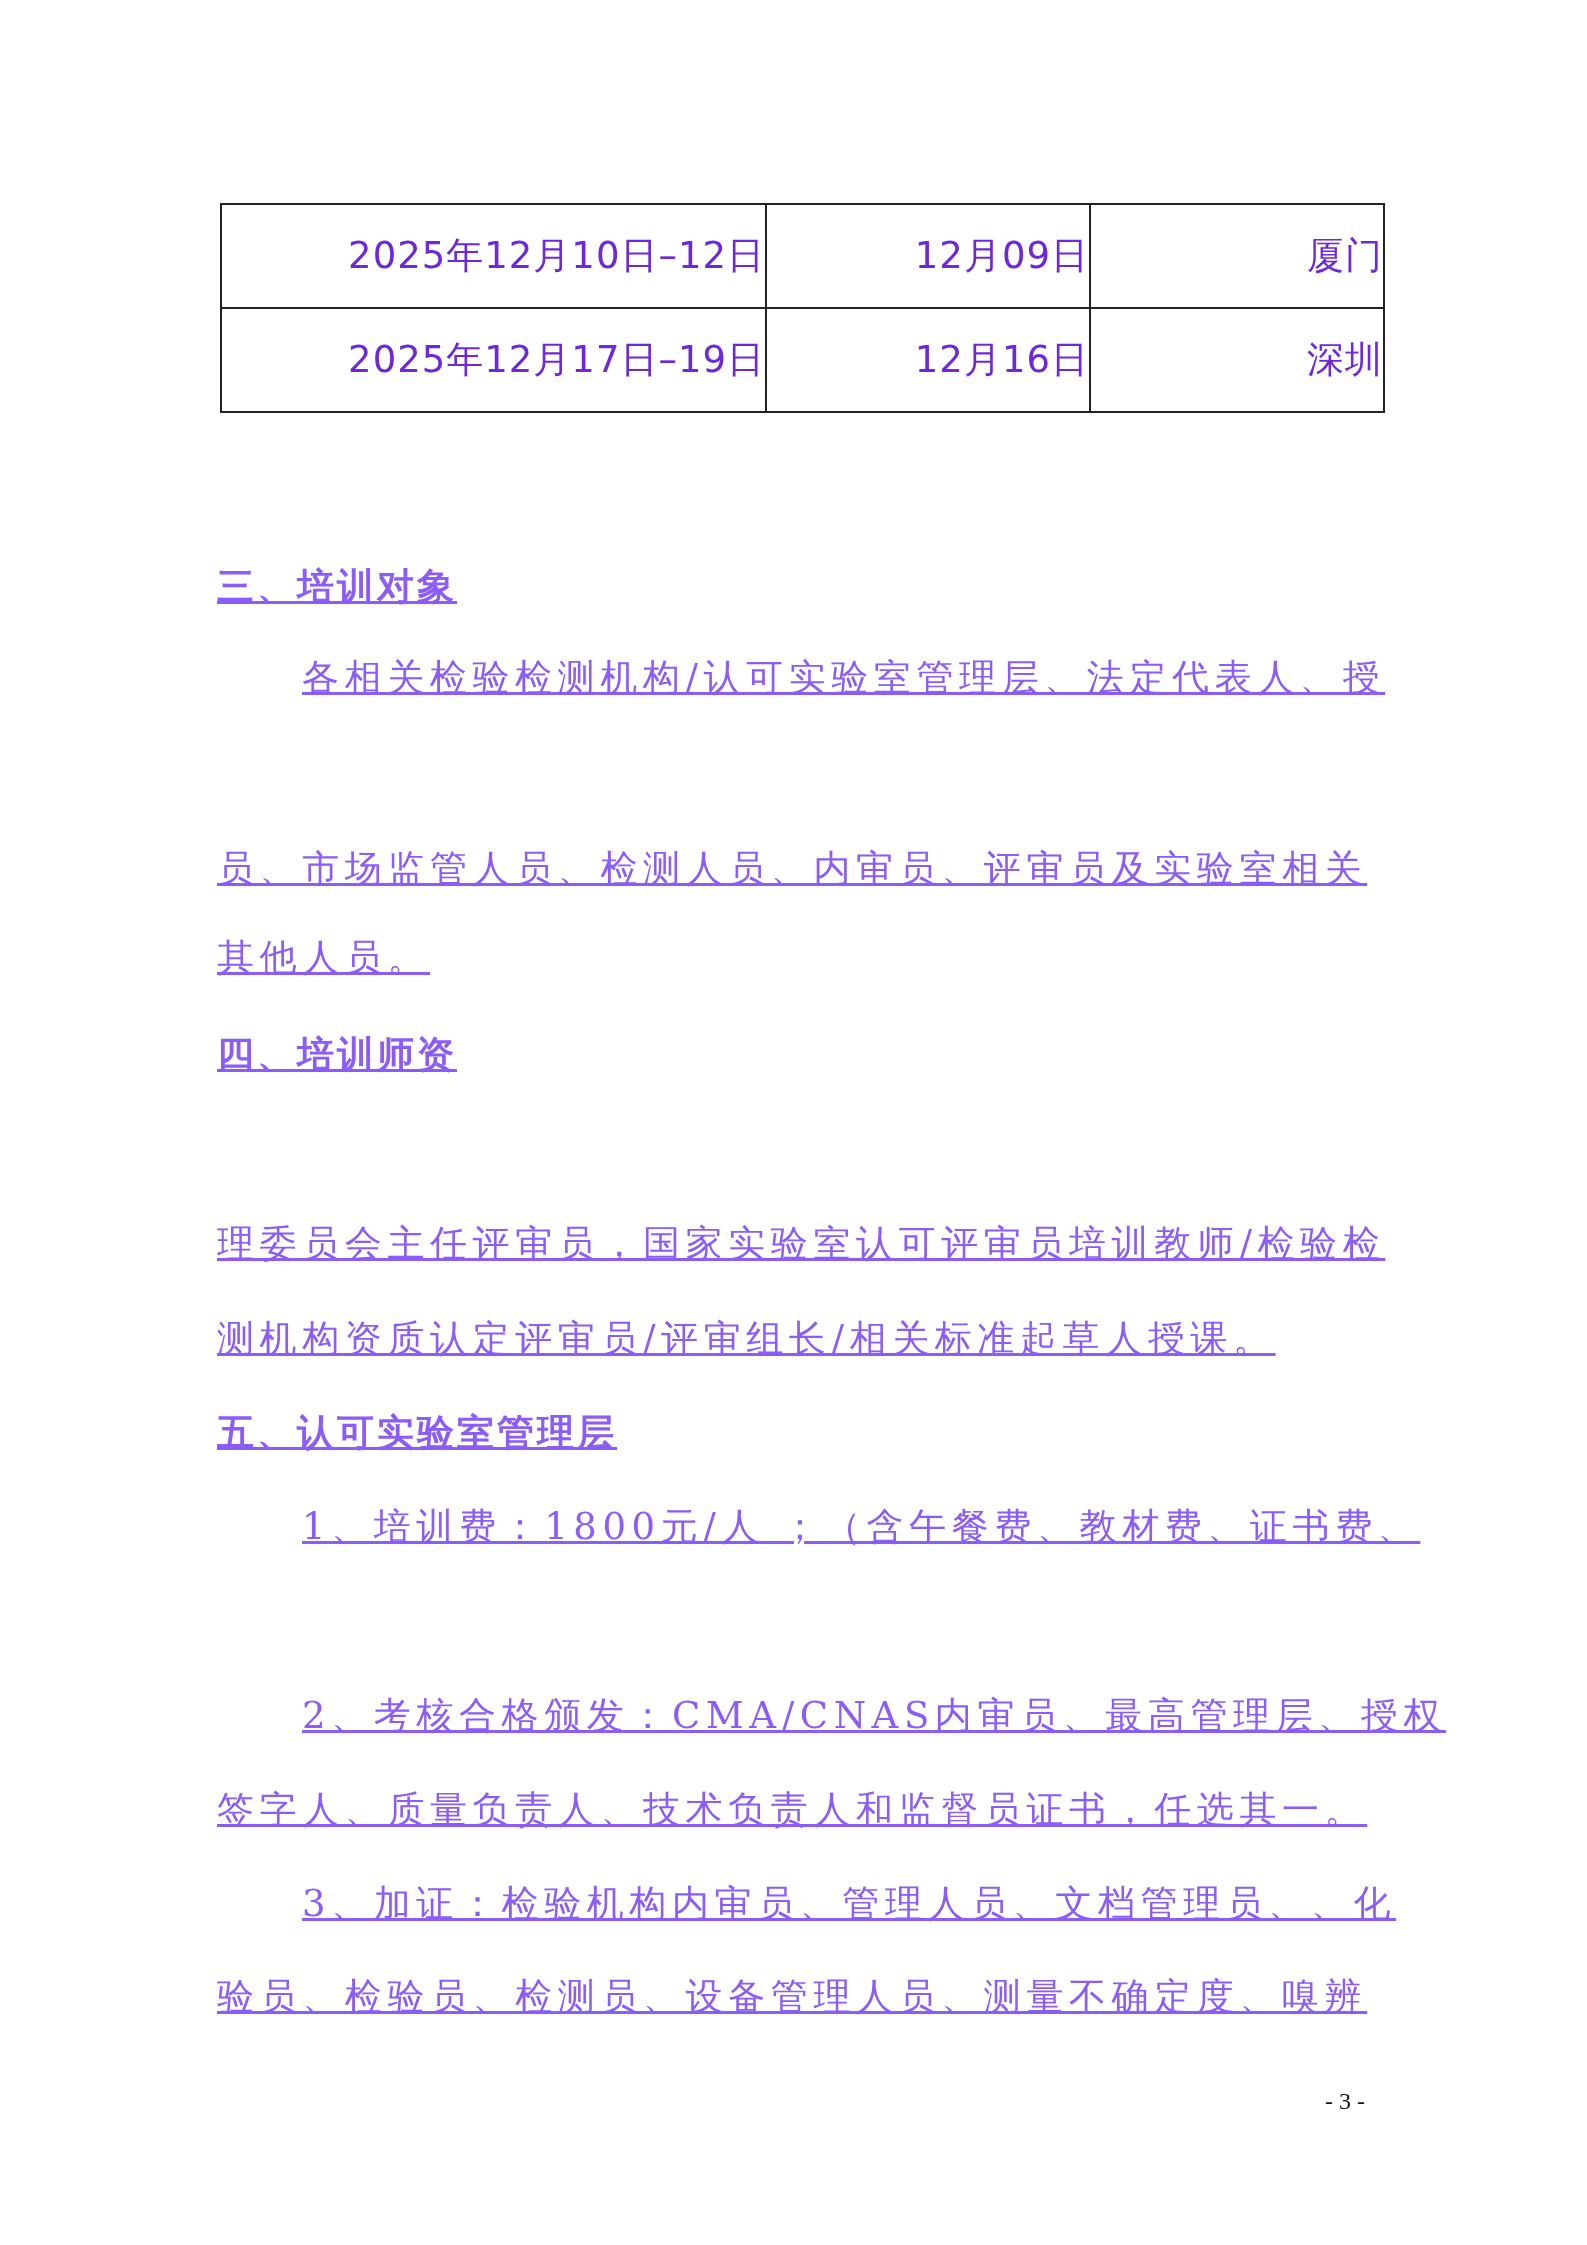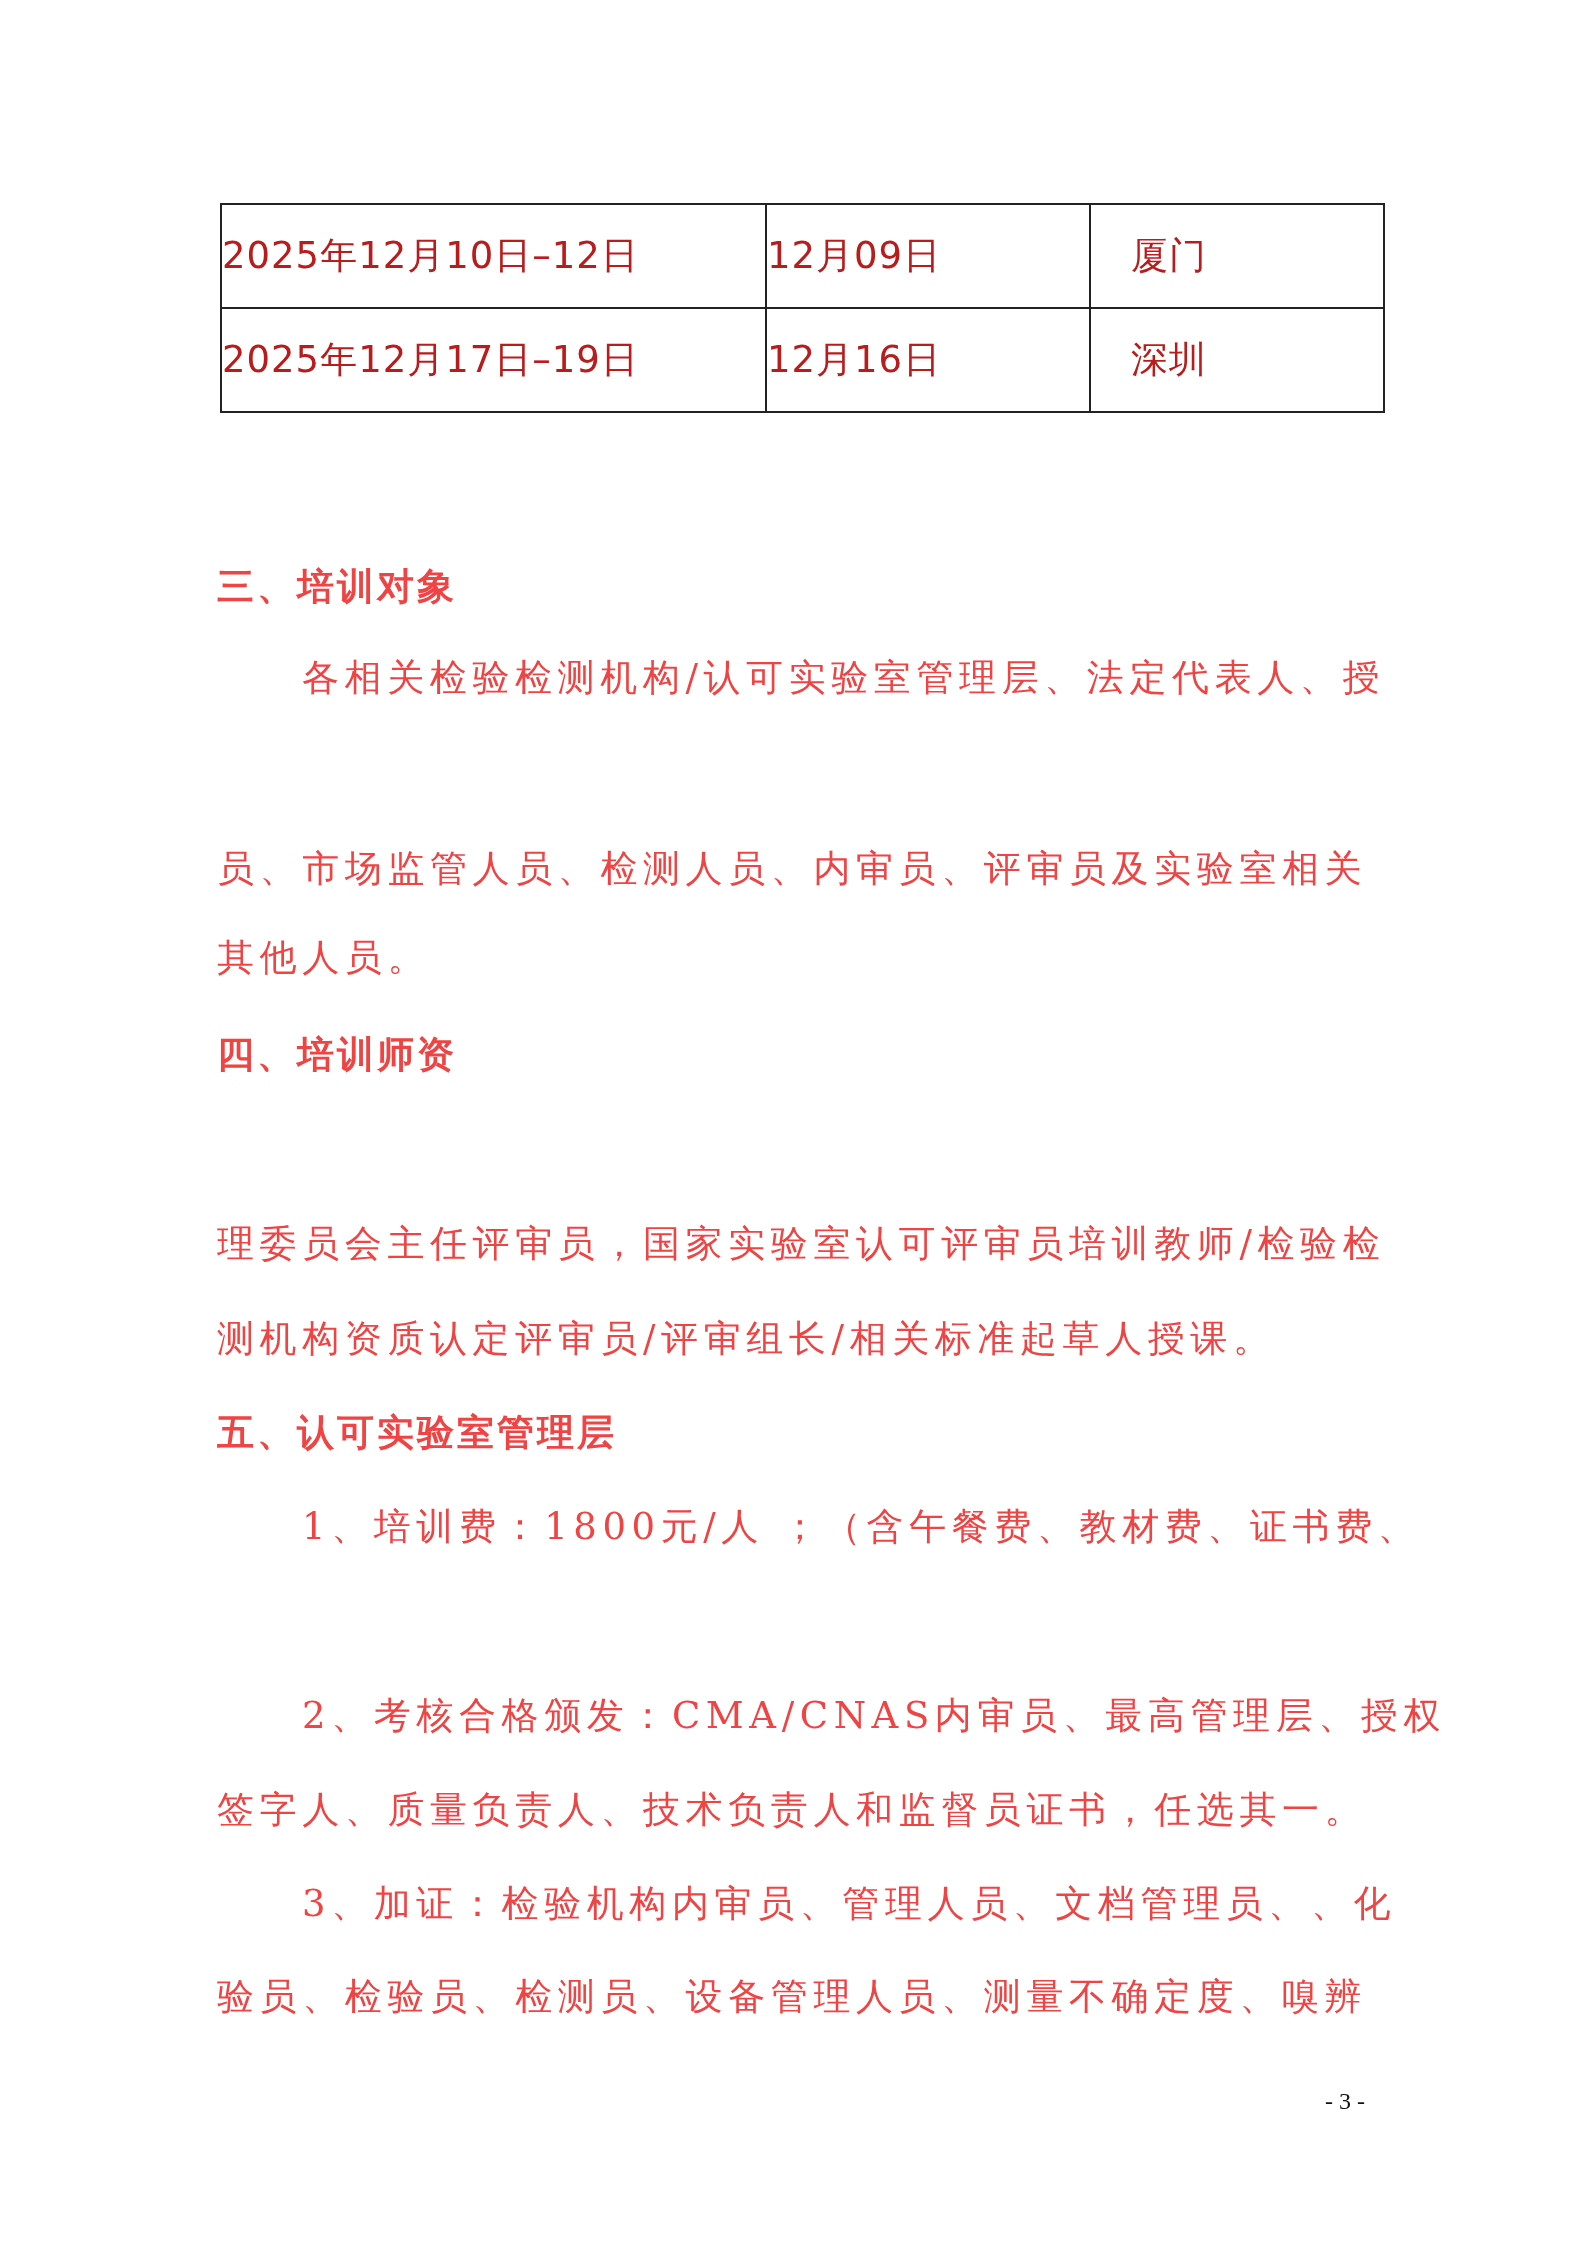--- a/index.html
+++ b/index.html
@@ -1,29 +1,29 @@
 <!DOCTYPE html>
 <html><head>
 <meta charset="utf-8">
 <style>
   html, body { margin: 0; padding: 0; background: #ffffff; }
   body { width: 1587px; height: 2245px; position: relative; overflow: hidden;
          font-family: "DejaVu Serif", "Liberation Serif", serif; color: #111; }
   .page { position: absolute; left: 0; top: 0; width: 1587px; height: 2245px; }
   table.schedule { position: absolute; left: 220px; top: 203px; width: 1163px;
                    border-collapse: collapse; table-layout: fixed; }
-  table.schedule td { border: 2px solid #222; height: 102px; text-align: left;
+  table.schedule td { border: 2px solid #222; height: 102px; text-align: right;
                       vertical-align: middle; font-family: "DejaVu Sans", "Liberation Sans", sans-serif;
-                      font-size: 37px; letter-spacing: 1px; color: #b91c1c; padding: 0; }
+                      font-size: 37px; letter-spacing: 1px; color: #6d28d9; padding: 0; }
   table.schedule col.c1 { width: 545px; }
   table.schedule col.c2 { width: 324px; }
   table.schedule col.c3 { width: 294px; }
   .city { letter-spacing: 40px; padding-left: 40px !important; margin-top: 16px; }
   .line { position: absolute; left: 217px; width: 1160px; height: 94px; line-height: 94px;
-          font-size: 37px; letter-spacing: 5.6px; white-space: nowrap; color: #ef4444; }
+          font-size: 37px; letter-spacing: 5.6px; white-space: nowrap; color: #8b5cf6; text-decoration: underline; }
   .indent { left: 302px; width: 1075px; }
   .heading { font-weight: bold; font-family: "DejaVu Sans", "Liberation Sans", sans-serif; letter-spacing: 3px; }
   .pagenum { position: absolute; left: 1325px; top: 2088px; font-size: 24px;
              font-family: "Liberation Serif", serif; color: #111; }
 </style>
 </head>
 <body>
 
 <div class="page">
 

